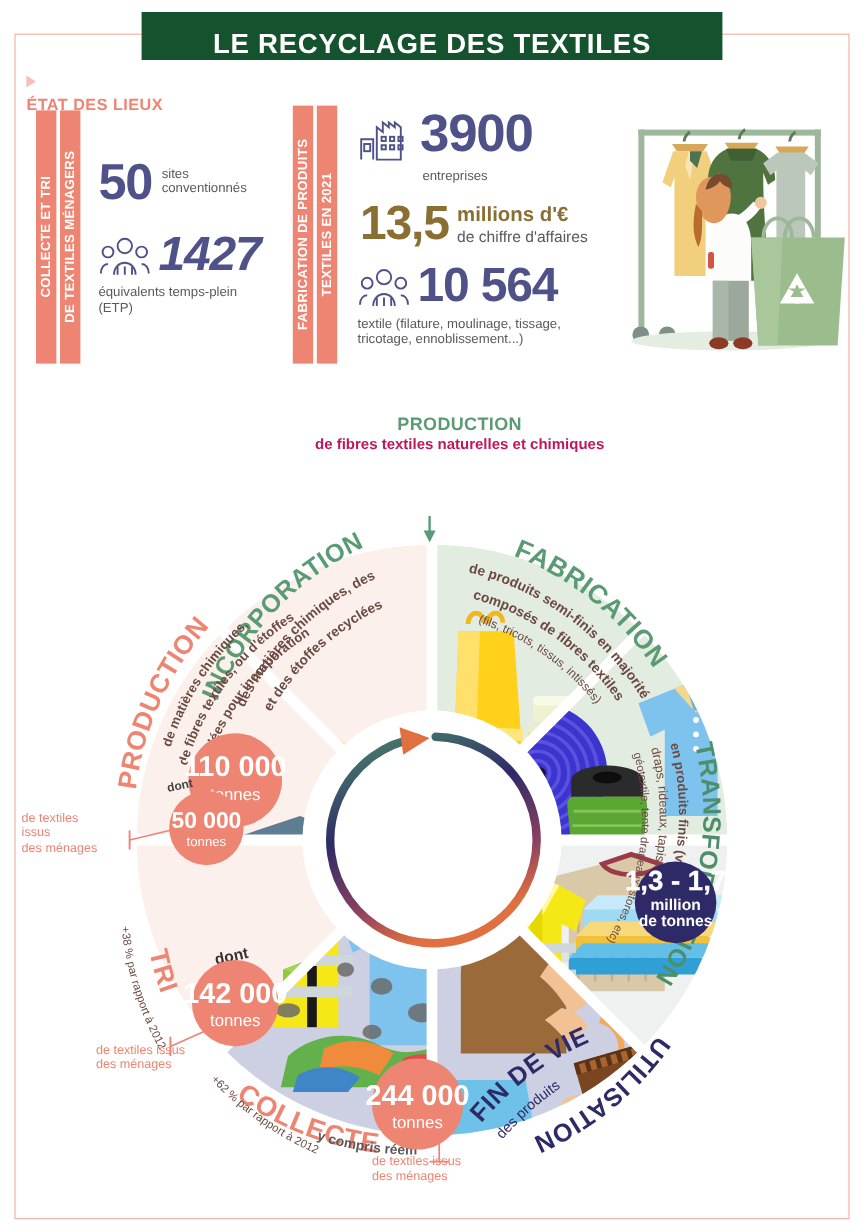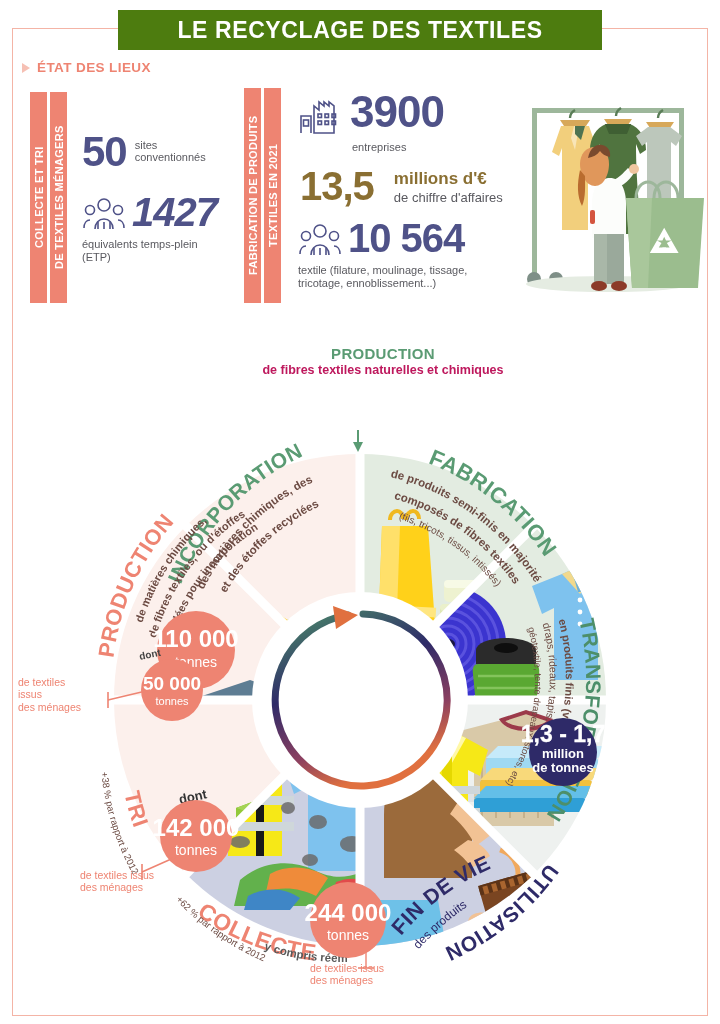--- a/index.html
+++ b/index.html
@@ -18,43 +18,43 @@
   .frame {
     position: absolute;
     left: 12px; top: 28px; right: 12px; bottom: 8px;
     border: 1.5px solid #f4b4a6;
   }
   
   .title-banner {
     position: absolute;
     left: 118px; top: 10px;
     width: 484px; height: 40px;
-    background: #4d7c0f;
-    display: flex; align-items: center; justify-content: center;
+    background: #14532d;
+    display: flex; align-items: flex-end; justify-content: center;
   }
   .title-banner .t {
     color: #ffffff;
     font-size: 23px;
     font-weight: bold;
     letter-spacing: .6px;
   }
   
   .sec-head {
     position: absolute;
     display: flex; align-items: flex-start; gap: 7px;
   }
   .sec-head .tri {
     width: 0; height: 0; margin-top: 3px;
     border-left: 8px solid #f6c0b4;
     border-top: 5px solid transparent;
     border-bottom: 5px solid transparent;
   }
   .sec-head .htxt { color: #ee8472; font-weight: bold; }
 
-  #etat-des-lieux { left: 22px; top: 60px; }
+  #etat-des-lieux { left: 22px; top: 60px; flex-direction: column; }
   #etat-des-lieux .htxt { font-size: 13.5px; letter-spacing: .4px; }
 
   #cycle-head { left: 22px; top: 326px; }
   #cycle-head .htxt { font-size: 14.5px; line-height: 1.18; letter-spacing: .2px; }
   #cycle-head .sub {
     color: #6f6f72; font-size: 11px; font-weight: normal;
     line-height: 1.22; margin-top: 2px; letter-spacing: 0;
   }
   
   .vbar {
@@ -90,21 +90,21 @@
   #stat-1427 .big { font-size: 40px; }
 
   #stat-1427-cap { position: absolute; left: 82px; top: 238px; font-size: 11px; color: #59595f; line-height: 1.18;}
 
   #stat-2200 { left: 298px; top: 96px; }
   #stat-2200 .big { font-size: 44px; }
   #stat-2200-cap { position: absolute; left: 352px; top: 141px; font-size: 11px; color: #59595f; }
 
   #stat-135 { left: 300px; top: 168px; }
   #stat-135 .big { font-size: 40px; color: #8a6f32; }
-  #stat-135 .mil { margin-left: 20px; margin-top: 1px; }
+  #stat-135 .mil { margin-left: 7px; margin-top: 1px; }
   #stat-135 .mil .l1 { color: #8a6f32; font-weight: bold; font-size: 17px; }
   #stat-135 .mil .l2 { color: #59595f; font-size: 13px; margin-top: 1px; }
 
   #stat-10564 { left: 298px; top: 222px; }
   #stat-10564 .big { font-size: 40px; }
   #stat-10564-cap { position: absolute; left: 298px; top: 264px; font-size: 11px; color: #59595f; line-height: 1.2; width: 224px;}
 
   .people-icon, .factory-icon { flex: none; }
 
   

